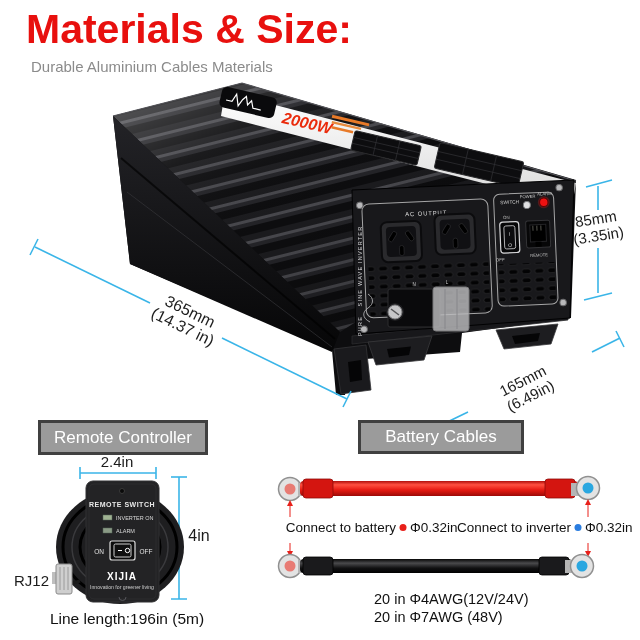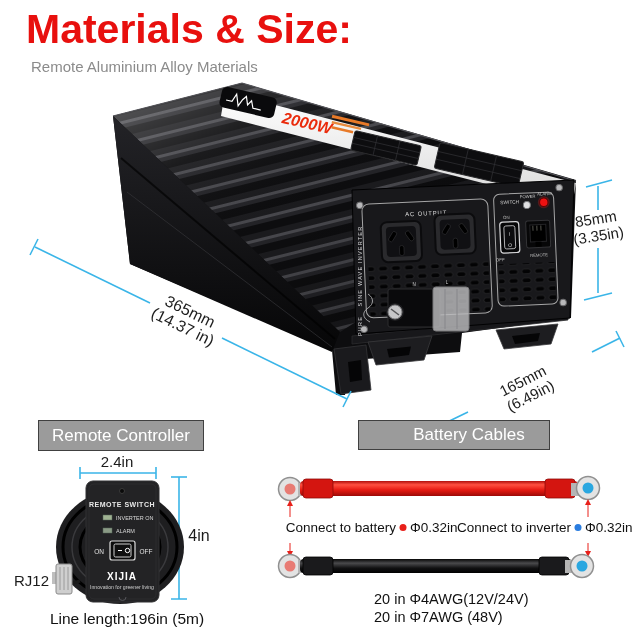--- a/index.html
+++ b/index.html
@@ -1,34 +1,34 @@
 <!DOCTYPE html>
 <html><head>
 <meta charset="utf-8">
 <style>
   html,body{margin:0;padding:0;background:#fff;}
   #canvas{position:relative;width:640px;height:640px;background:#ffffff;overflow:hidden;
           font-family:"Liberation Sans",sans-serif;border-radius:11px;}
   .abs{position:absolute;}
   #page-title{left:26px;top:6px;font-size:41px;font-weight:bold;color:#e8100e;letter-spacing:0px;}
   #page-subtitle{left:31px;top:58px;font-size:15px;color:#8b8b8b;}
-  .section-header{background:#9b9b9b;border:1px solid #404040;color:#ffffff;font-size:17px;
+  .section-header{background:#9b9b9b;border:3px solid #404040;color:#ffffff;font-size:17px;
                   display:flex;align-items:center;justify-content:center;}
   #remote-header{left:38px;top:420px;width:164px;height:29px;}
-  #cables-header{left:358px;top:420px;width:160px;height:28px;padding-left:30px;}
+  #cables-header{left:358px;top:420px;width:160px;height:28px;}
   svg{display:block;}
   svg text{font-family:"Liberation Sans",sans-serif;}
 </style>
 </head>
 <body>
 
 <div id="canvas">
 
   <div class="abs" id="page-title">Materials &amp; Size:</div>
-  <div class="abs" id="page-subtitle">Remote Aluminium Alloy Materials</div>
+  <div class="abs" id="page-subtitle">Durable Aluminium Cables Materials</div>
 
   <svg class="abs" style="left:0;top:75px" width="640" height="370" viewBox="0 75 640 370">
     <defs>
       <pattern id="fins" width="21" height="21" patternUnits="userSpaceOnUse" patternTransform="rotate(-14)">
         <rect width="21" height="21" fill="#0b0b0d"></rect>
         <rect y="0" width="21" height="3" fill="#47474c"></rect>
         <rect y="3" width="21" height="4" fill="#232327"></rect>
         <rect y="7" width="21" height="8" fill="#0d0d0f"></rect>
         <rect y="15" width="21" height="6" fill="#1b1b1e"></rect>
       </pattern>

